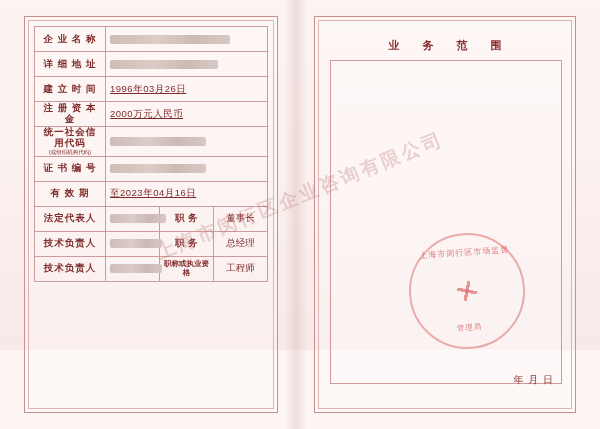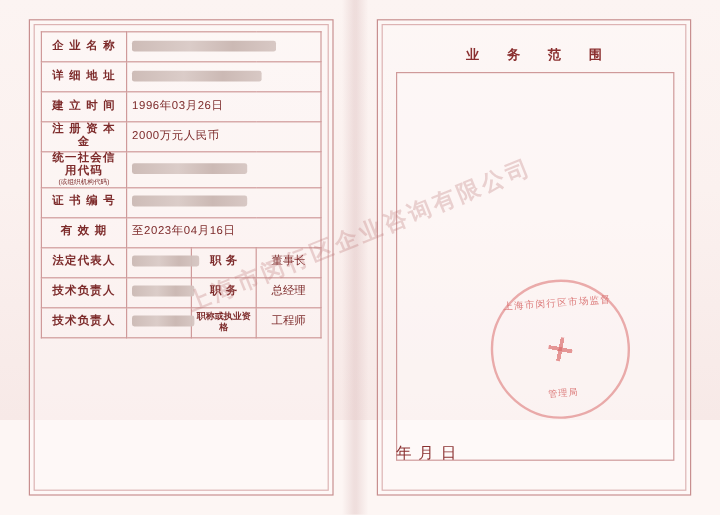--- a/index.html
+++ b/index.html
@@ -80,20 +80,21 @@
     display: block;
     font-size: 6px;
     letter-spacing: 0;
     font-weight: normal;
     transform: scale(0.92);
   }
   td.val {
     color: #6a2121;
     font-size: 9.5px;
     letter-spacing: 0.5px;
+    text-decoration: underline;
   }
   td.lbl2 {
     width: 42px;
     text-align: center;
     font-weight: bold;
     color: #8a2f2f;
     font-size: 9px;
     letter-spacing: 0.5px;
   }
   td.lbl2.wide {
@@ -167,22 +168,22 @@
     letter-spacing: 0.4px;
     text-align: justify;
   }
   .scope-text .indent { text-indent: 18px; display: block; }
 
   .issue-date {
     position: absolute;
     left: 16px;
     bottom: 26px;
     width: 230px;
-    text-align: left;
-    font-size: 13px;
+    text-align: right;
+    font-size: 10px;
     color: #8a3030;
     letter-spacing: 1px;
     padding-right: 6px;
     box-sizing: border-box;
   }
   .no-line {
     position: absolute;
     left: 16px;
     bottom: 12px;
     width: 230px;

